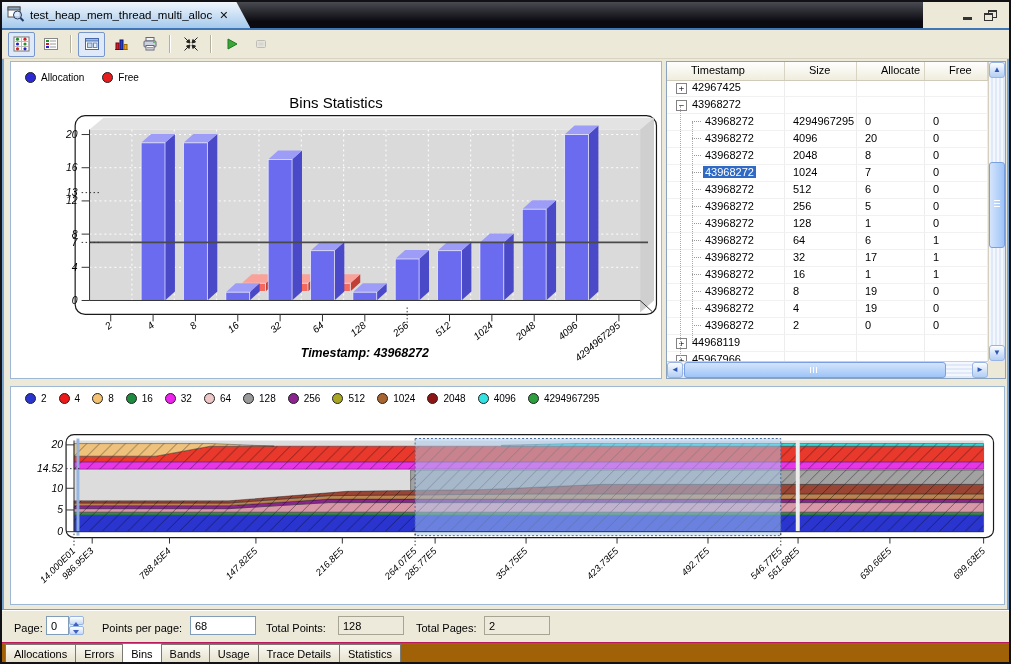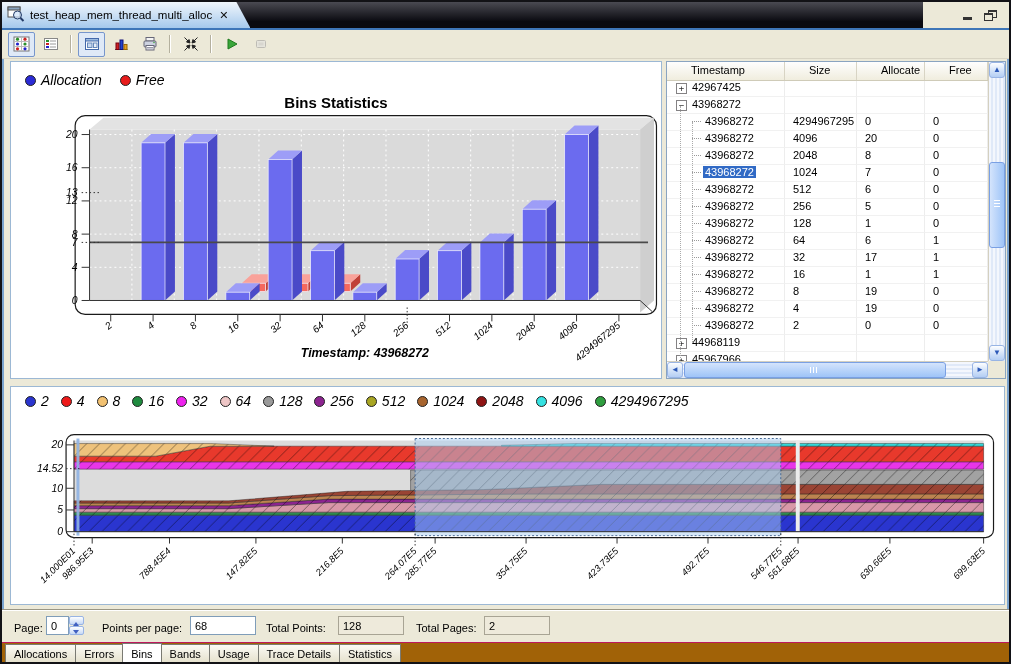--- a/index.html
+++ b/index.html
@@ -29,22 +29,22 @@
   
   .content{position:relative;height:550px;border-left:2px solid #7ba4cf;border-right:2px solid #7ba4cf;background:#ece9d8;}
   .panel{position:absolute;background:#fff;border:1px solid #9cb8d4;box-sizing:border-box;overflow:hidden;}
   .bins-panel{left:6px;top:2px;width:652px;height:318px;}
   .table-panel{left:662px;top:2px;width:340px;height:318px;border-color:#8aa4c0;}
   .usebins-panel{left:6px;top:327px;width:995px;height:219px;}
   .chart-legend{position:absolute;top:10px;left:14px;display:flex;gap:18px;align-items:center;z-index:2;}
   .usebins-panel .chart-legend{top:6px;gap:12px;}
   .legend-item{display:flex;align-items:center;gap:5px;}
   .legend-swatch{width:11px;height:11px;border-radius:50%;border:1px solid #222;box-sizing:border-box;}
-  .legend-label{font-style:italic;font-size:14px;color:#000;white-space:nowrap;}
-  .chart-title{position:absolute;top:32px;left:0;right:0;text-align:center;font-weight:bold;font-size:15px;z-index:2;}
+  .legend-label{font-size:10px;color:#000;white-space:nowrap;}
+  .chart-title{position:absolute;top:32px;left:0;right:0;text-align:center;font-weight:normal;font-size:15px;z-index:2;}
   .usebins-panel .chart-title{top:21px;font-size:14px;}
   .panel svg{position:absolute;left:0;top:0;}
   
   .thead{position:absolute;top:0;left:0;width:321px;height:18px;background:linear-gradient(#fefefe,#f0edde);
          border-bottom:1px solid #cfcbb8;display:flex;z-index:2;}
   .th{font-size:11px;padding:2px 0 0 24px;box-sizing:border-box;border-right:1px solid #d8d4c4;color:#000;}
   .tbody{position:absolute;top:18px;left:0;width:321px;bottom:17px;overflow:hidden;background:#fff;}
   .trow{display:flex;height:17px;}
   .td{box-sizing:border-box;border-right:1px solid #ededed;border-bottom:1px solid #f1f1f1;font-size:11px;
       padding:1px 0 0 8px;white-space:nowrap;overflow:hidden;}

